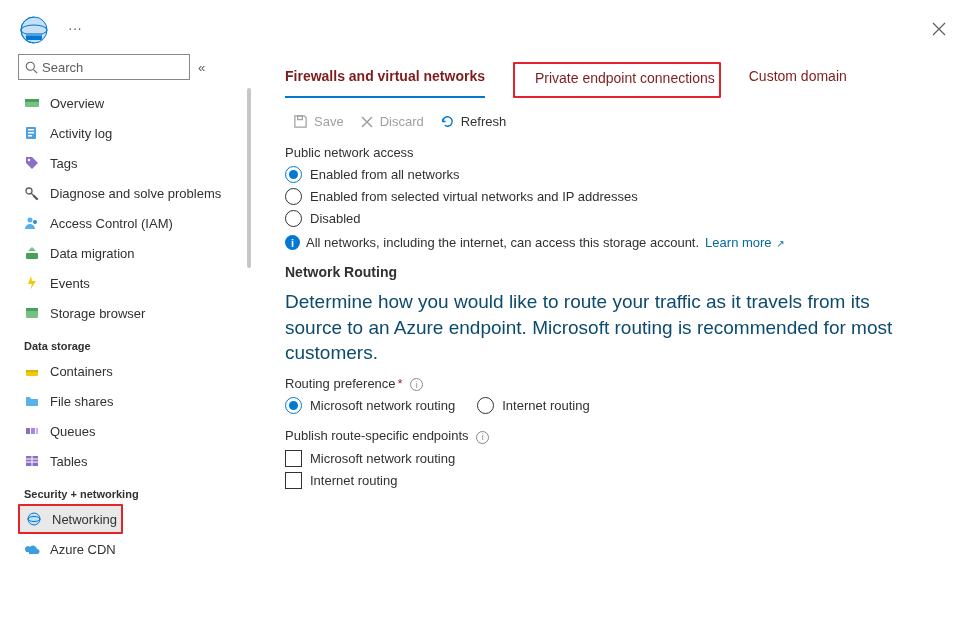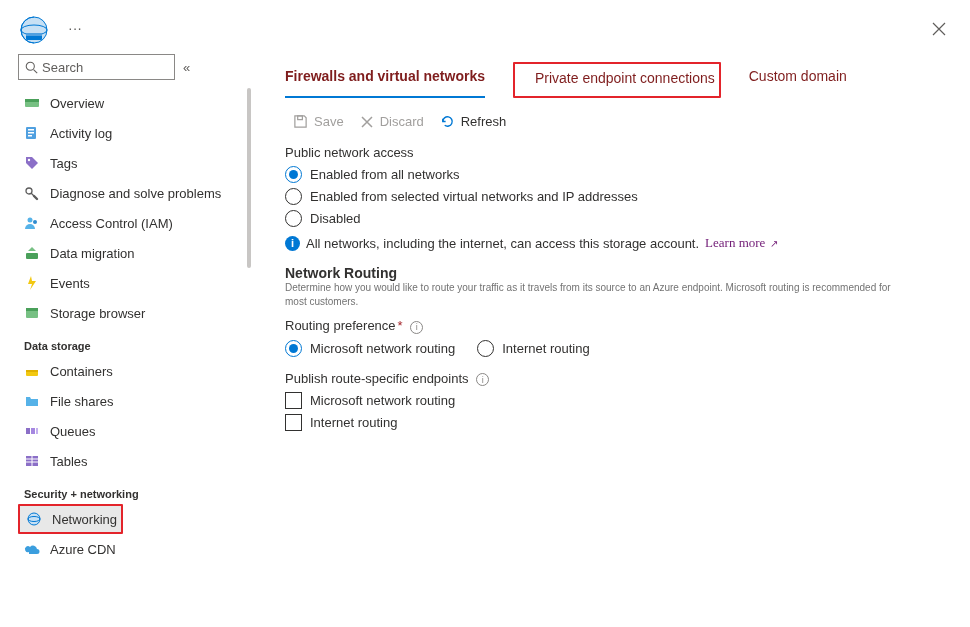--- a/index.html
+++ b/index.html
@@ -27,21 +27,21 @@
   .header-titles { flex: 1; }
   .header-title { font-size: 20px; font-weight: 600; line-height: 1.1; }
   .header-sub { font-size: 12px; color: #605e5c; margin-top: 2px; }
   .header-more { color:#605e5c; margin-left:10px; margin-top:4px; font-size:14px;}
   .close-x { font-size: 16px; color:#605e5c; cursor:pointer; position:absolute; right:24px; top:22px;}
   .layout { display:flex; height: calc(627px - 58px); }
   .sidebar { width: 253px; padding: 0 0 0 18px; position:relative;}
   .search-row { display:flex; align-items:center; gap:8px; margin-bottom:8px;}
   .search-box {
     display:flex; align-items:center;
-    border:1px solid #8a8886; width:157px; height:26px;
+    border:1px solid #8a8886; width:172px; height:26px;
     padding:0 6px; font-size:13px; color:#605e5c;
   }
   .search-box svg{margin-right:4px;}
   .search-box span{color:#605e5c;}
   .collapse-ch { color:#605e5c; font-size:13px;}
   .nav-list {}
   .nav-item {
     display:flex; align-items:center; gap:10px;
     height:30px; padding:0 6px; cursor:pointer;
     font-size:13px;
@@ -63,23 +63,23 @@
   .toolbar{display:flex; align-items:center; gap:16px; margin:4px 0 16px 8px;}
   .tool-btn{display:flex; align-items:flex-end; gap:6px; font-size:13px; cursor:pointer;}
   .disabled{color:#a19f9d;}
   .section-label{font-size:13px; margin:6px 0 6px 0;}
   .radio-row, .check-row{display:flex; align-items:center; gap:8px; margin:5px 0; font-size:13px;}
   .radio{width:17px;height:17px;border-radius:50%;border:1px solid #323130; position:relative; flex-shrink:0;}
   .radio.checked{border:1px solid #0078d4;}
   .radio.checked::after{content:"";position:absolute;inset:3px;border-radius:50%;background:#0078d4;}
   .info-row{display:flex; align-items:center; gap:6px; font-size:13px; margin:8px 0 14px 0;}
   .info-icon{width:15px;height:15px;border-radius:50%;background:#0078d4;color:#fff;display:flex;align-items:center;justify-content:center;font-size:11px;font-weight:700;flex-shrink:0;}
-  .link{color:#701a75; cursor:pointer;font-family:Liberation Serif, serif;}
+  .link{color:#0369a1; cursor:pointer;}
   .section-title{font-weight:600; font-size:14px; margin-top:8px;}
-  .section-desc{font-size:10px; color:#737373; margin:0 0 10px 0; max-width:620px; line-height:1.35;}
+  .section-desc{font-size:19px; color:#0c4a6e; margin:9px 0 10px 0; max-width:620px; line-height:1.35;}
   .req-star{color:#a4262c; margin-left:2px;}
   .hint-icon{width:13px;height:13px;border-radius:50%;border:1px solid #8a8886;color:#8a8886;font-size:9px;display:inline-flex;align-items:center;justify-content:center;margin-left:4px; cursor:default;}
   .radio-inline-group{display:flex; gap:22px; align-items:center; margin:6px 0 14px 0;}
   .checkbox{width:17px;height:17px;border:1px solid #323130;flex-shrink:0;}
   .ext-icon{font-size:10px; margin-left:2px;}
 </style>
 </head>
 <body>
 
 <div class="header">

